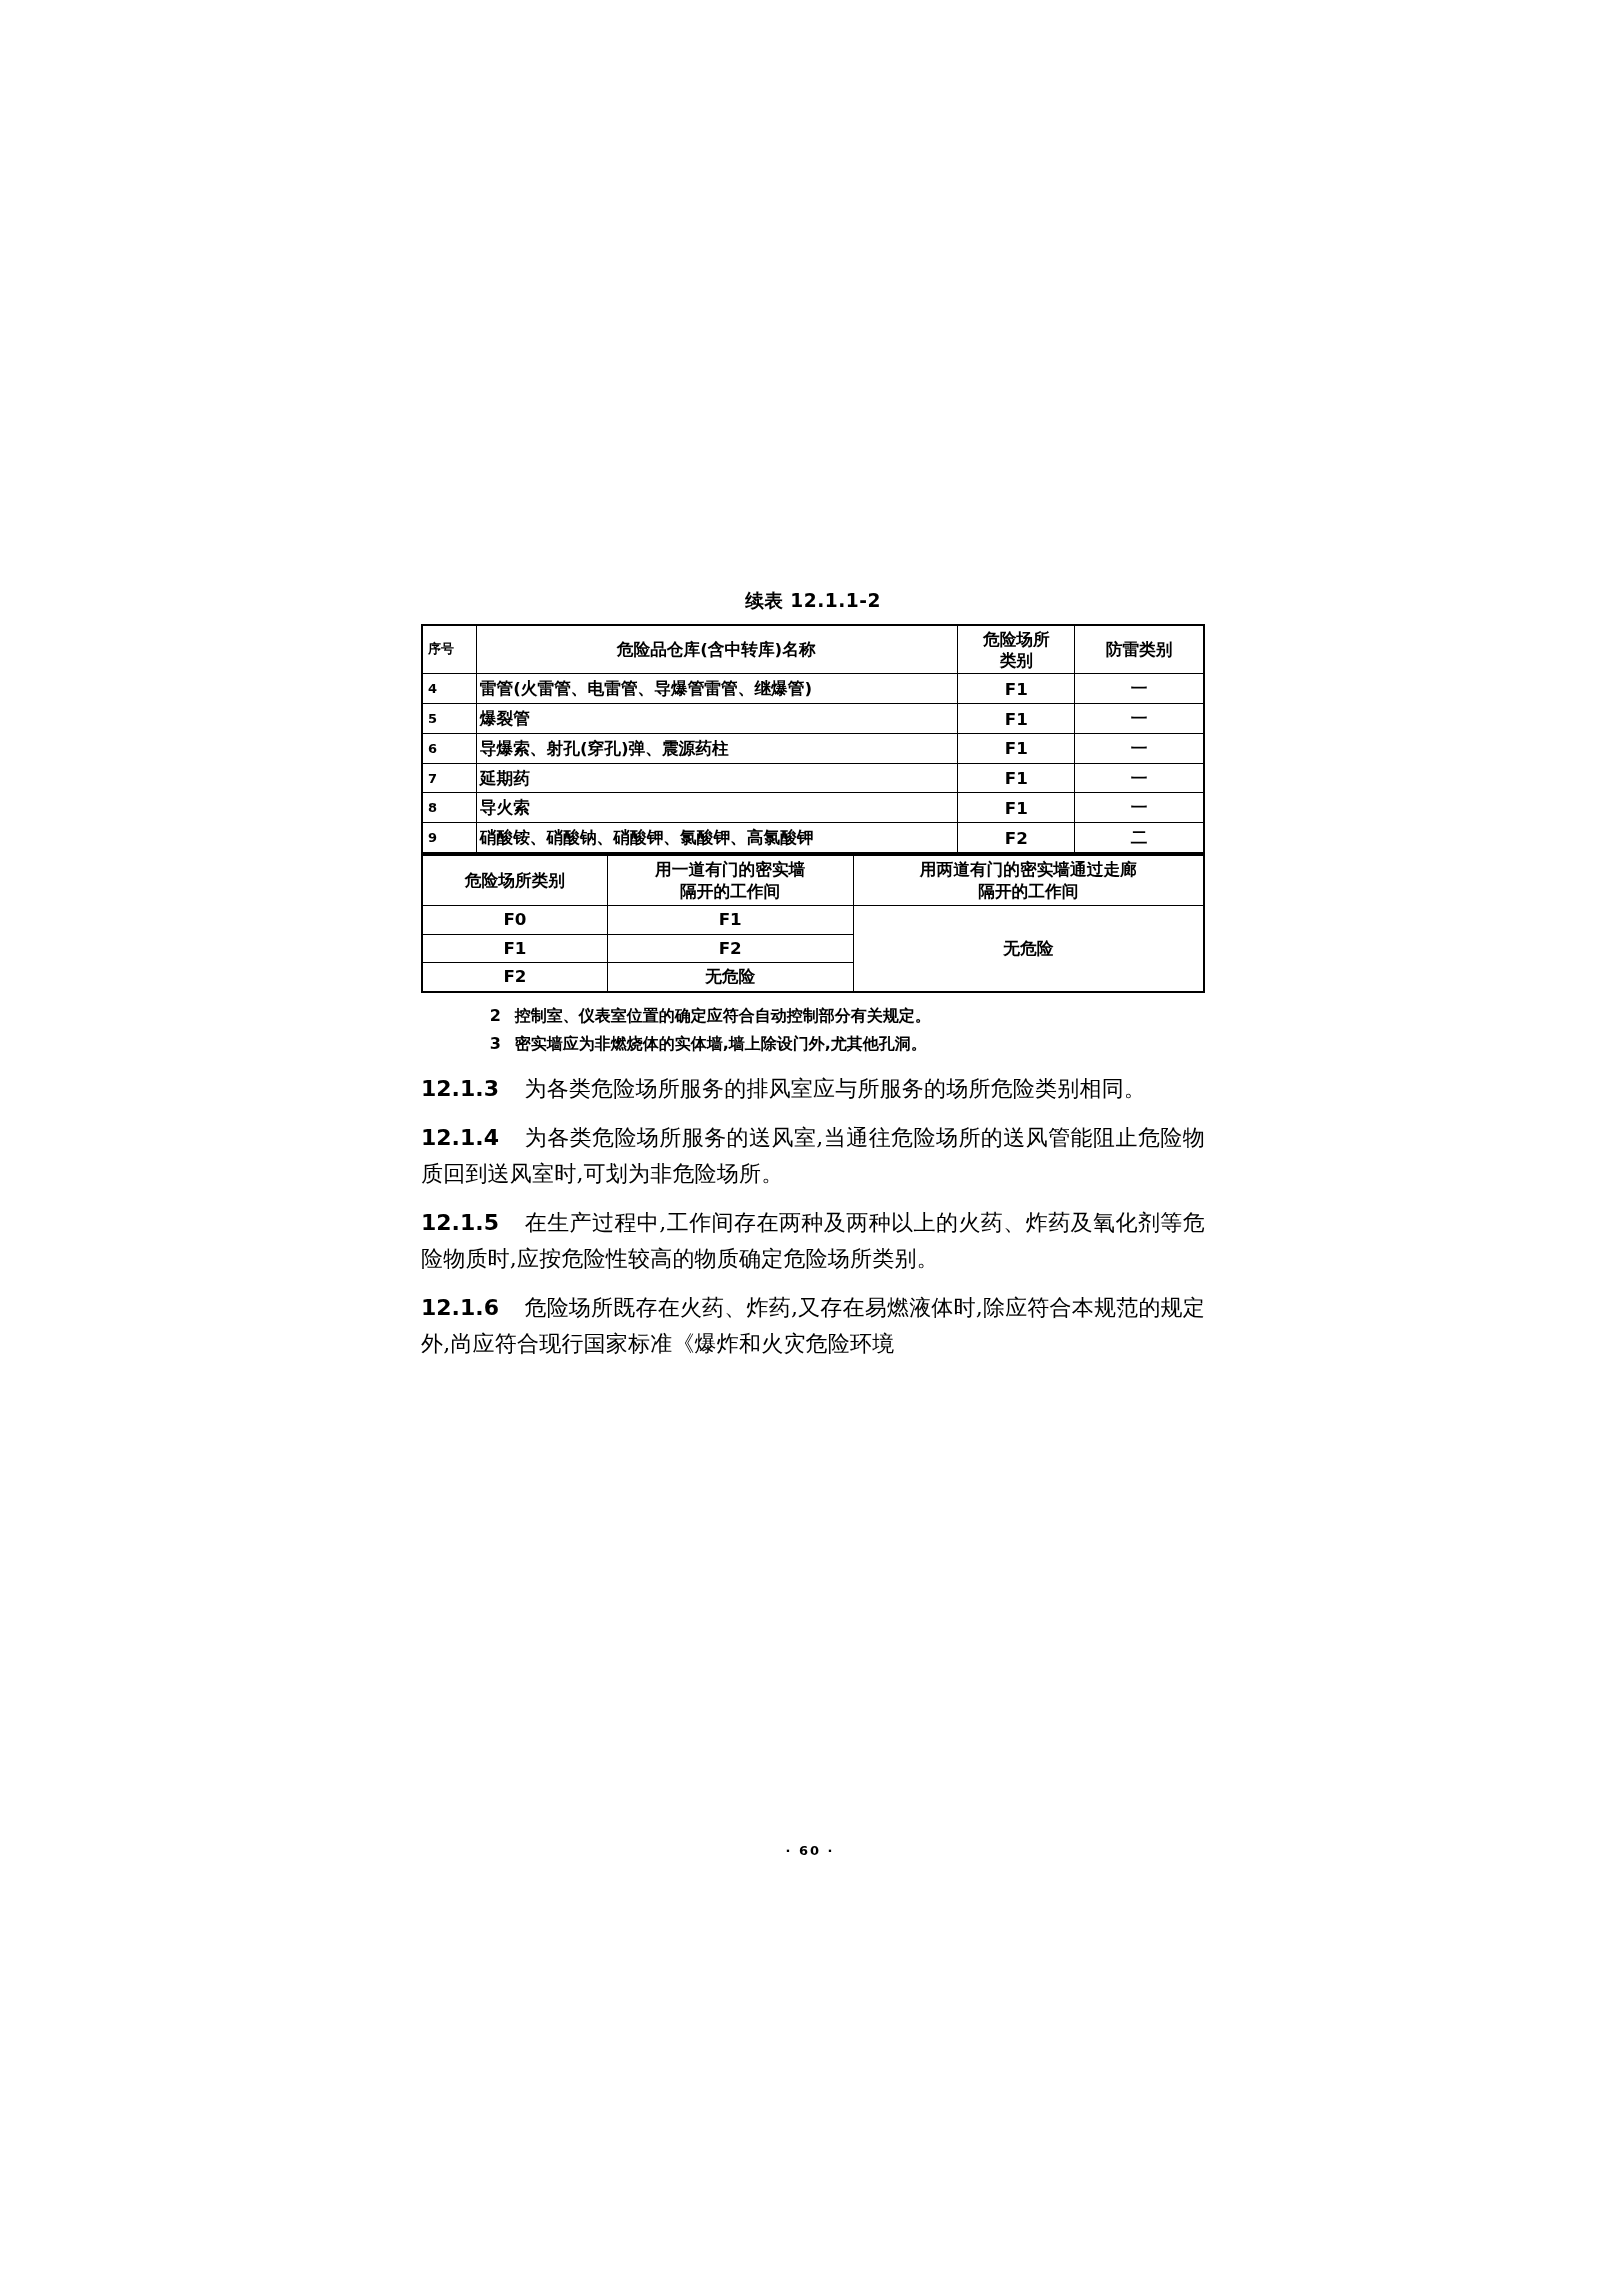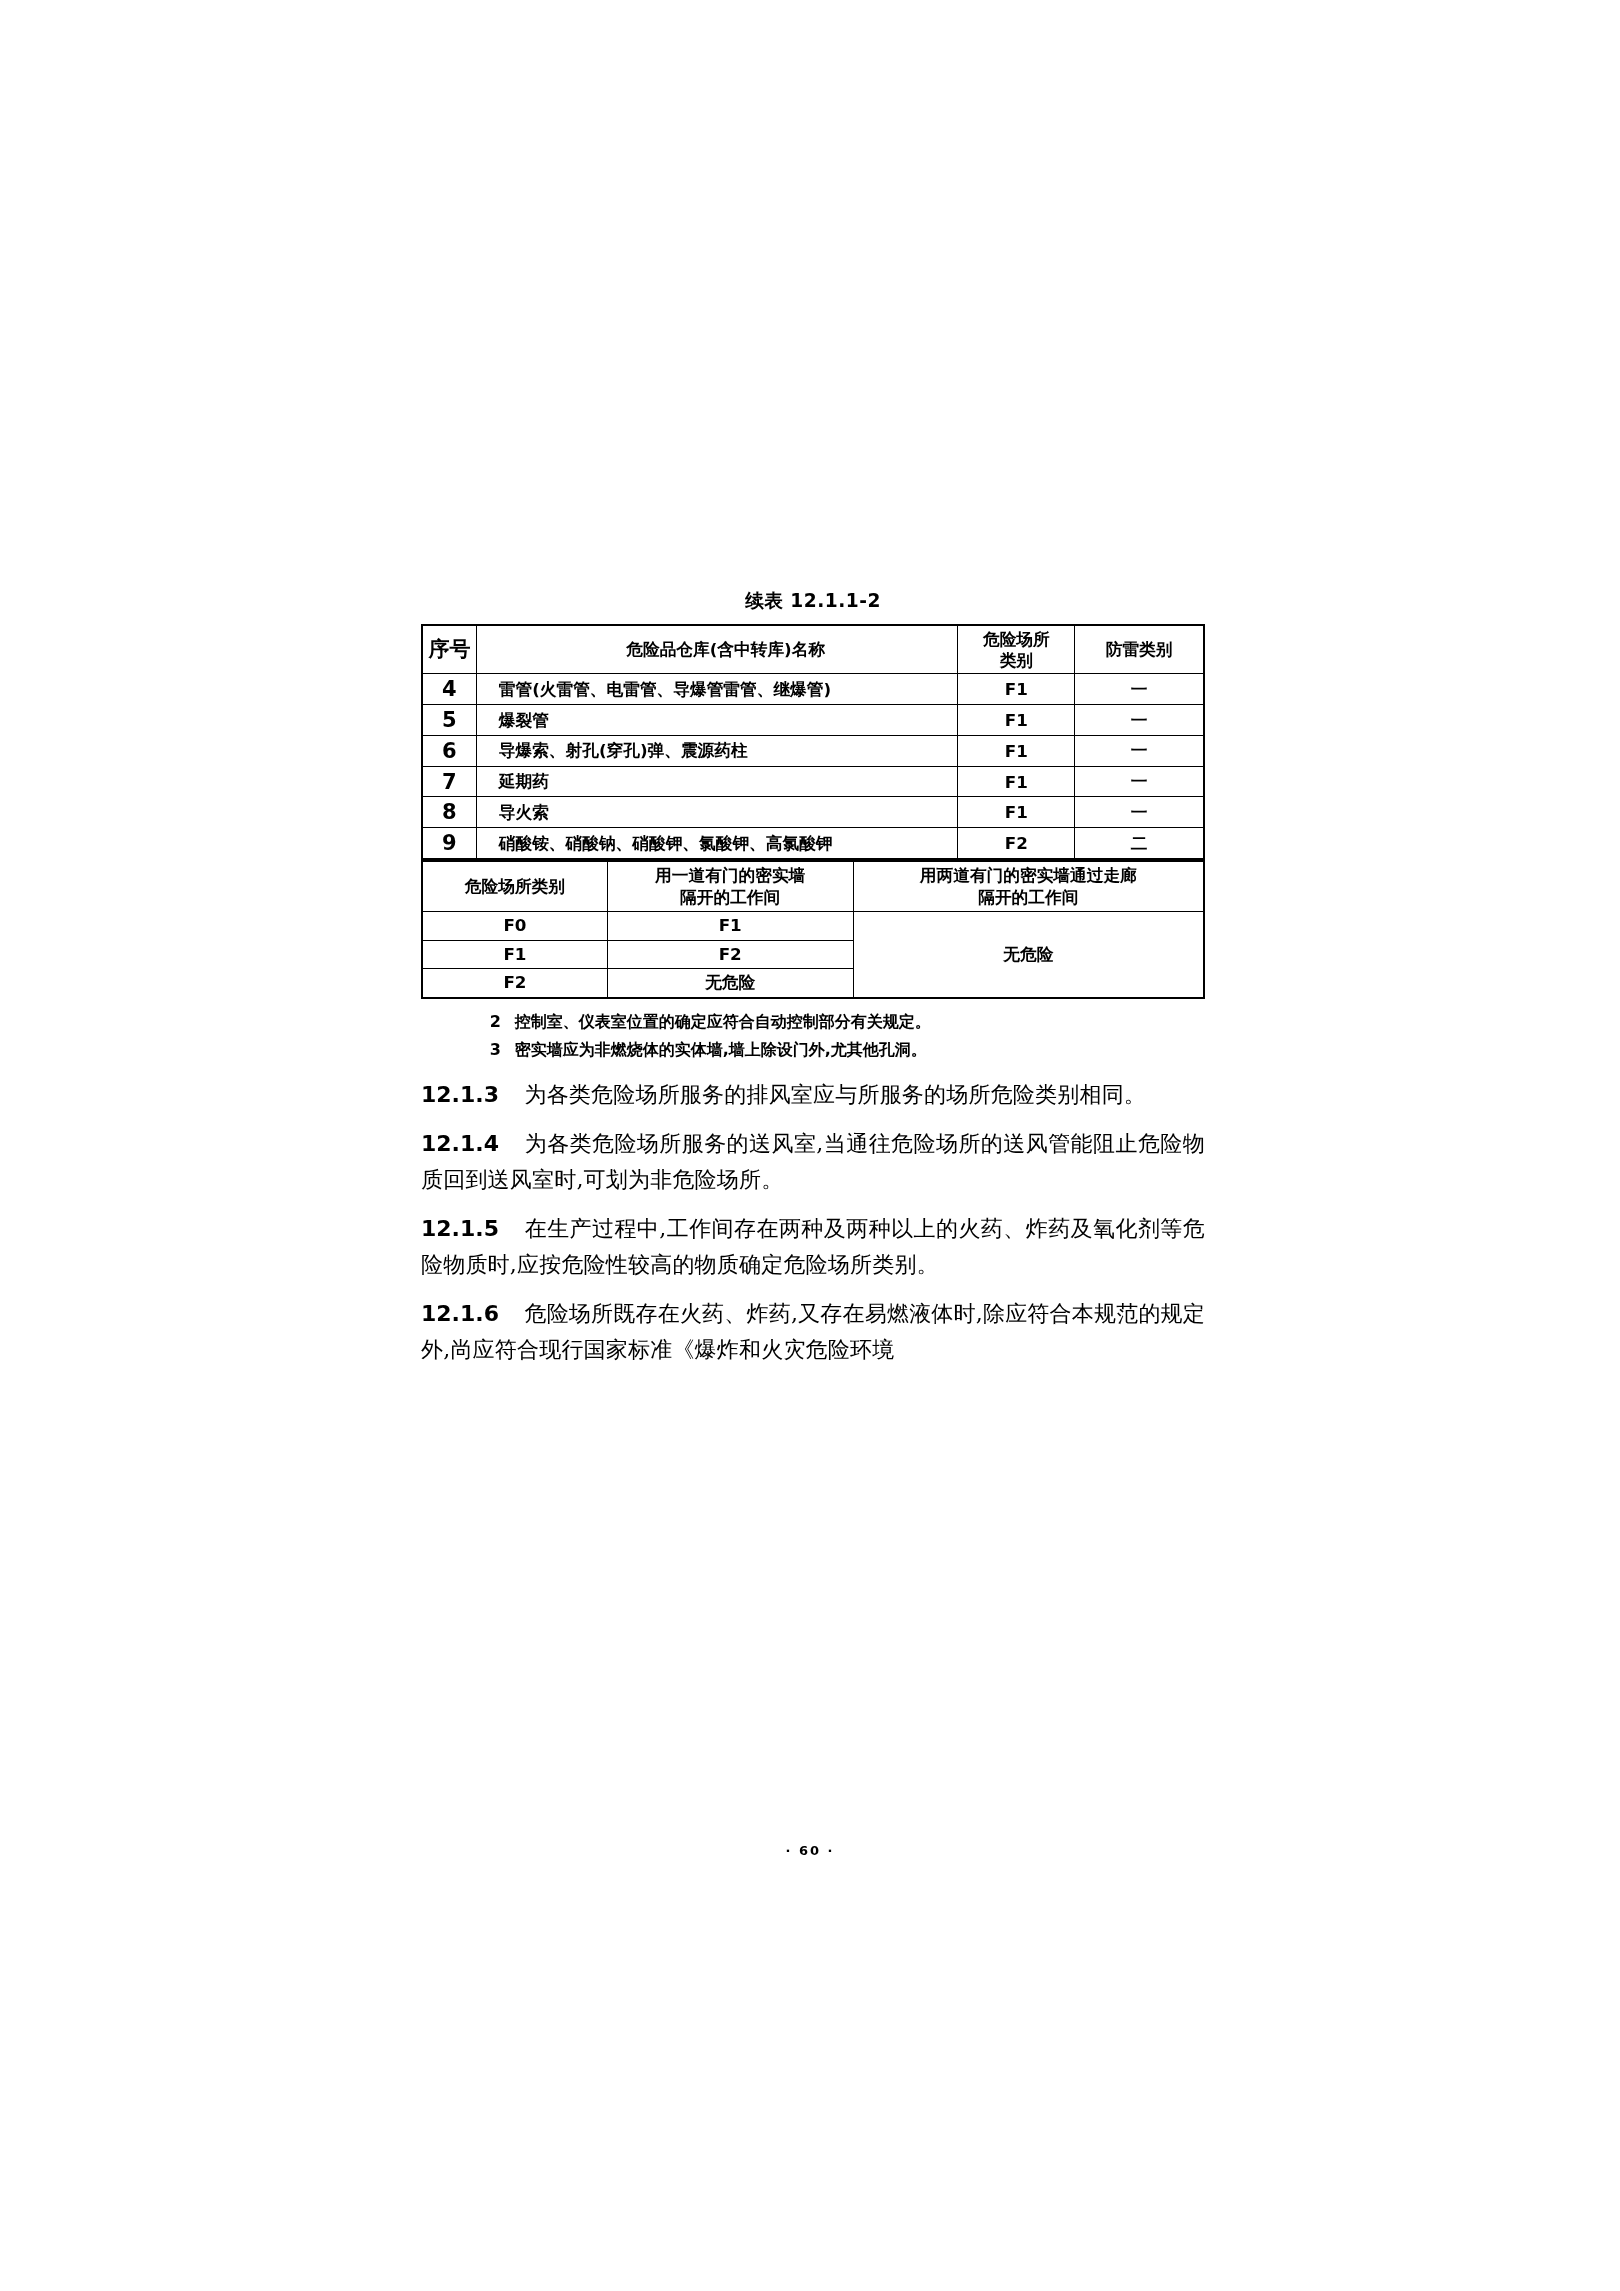--- a/index.html
+++ b/index.html
@@ -45,22 +45,22 @@
     font-family: "DejaVu Sans", sans-serif;
   }
   table.doc td, table.doc th {
     border: 1.5px solid #000;
     padding: 2.9px 4.9px;
     font-weight: bold;
   }
   table.doc.outer {
     border: 2.9px solid #000;
   }
-  .t1 td.c-no { width: 43px; text-align: center; font-size: 21px; }
-  .t1 td.c-name { padding-left: 22px; border-radius: 18px; }
+  .t1 td.c-no { width: 43px; text-align: left; font-size: 13px; }
+  .t1 td.c-name { padding-left: 3px; border-radius: 18px; }
   .t1 td.c-cat { width: 106px; text-align: center; }
   .t1 td.c-light { width: 118px; text-align: center; }
   .t1 thead td { text-align: center; line-height: 1.25; }
 
   
   p.para {
     font-size: 22px;
     line-height: 1.62;
     margin: 13.7px 0 0 0;
     text-align: justify;

